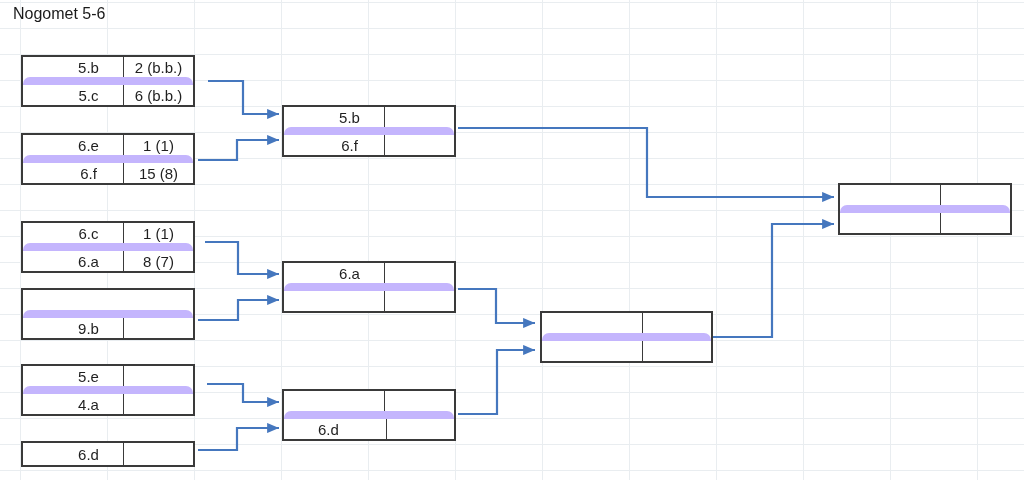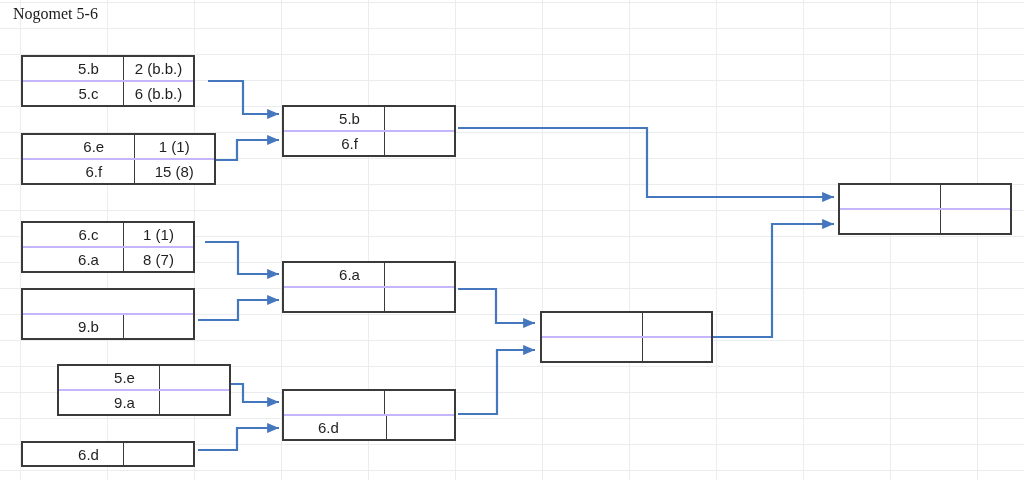--- a/index.html
+++ b/index.html
@@ -7,42 +7,41 @@
     position:relative;width:1024px;height:480px;background:#ffffff;
     background-image:
       repeating-linear-gradient(90deg,#e9edf0 0 1px,transparent 1px 87px),
       repeating-linear-gradient(180deg,#e9edf0 0 1px,transparent 1px 26px);
     background-position:20px 0,0 2px;
     font-family:"Liberation Sans",sans-serif;color:#1f1f1f;overflow:hidden;
   }
   .title{
     position:absolute;left:13px;top:5px;font-size:16px;color:#1a1a1a;
     white-space:nowrap;
-    font-family:Liberation Serif, serif;
   }
   svg#overlay{position:absolute;left:0;top:0;width:1024px;height:480px;}
   .conn{fill:none;stroke:#4577be;stroke-width:2.2px;stroke-linejoin:miter;marker-end:url(#arrowhead);}
   .box{
     position:absolute;background:#fff;border:2px solid #3a3a3a;box-sizing:border-box;
     display:flex;flex-direction:column;
   }
   .box .row{flex:1;display:flex;min-height:0;padding-left:31px;}
-  .box .row + .row{border-top:2px solid #c4b5fd;}
+  .box .row + .row{border-top:8px solid #c4b5fd;border-radius:7px;}
   .cell{
     flex:1;display:flex;align-items:center;justify-content:center;
     font-size:15px;line-height:1;white-space:nowrap;overflow:hidden;
   }
   .cell.name{border-right:1.5px solid #3a3a3a;}
   .cell.left{justify-content:flex-start;padding-left:3px;}
   
   #b-r1m1{left:21px;top:55px;width:174px;height:52px;}
-  #b-r1m2{left:21px;top:133px;width:195px;height:52px;}
+  #b-r1m2{left:21px;top:133px;width:174px;height:52px;}
   #b-r1m3{left:21px;top:221px;width:174px;height:52px;}
   #b-r1m4{left:21px;top:288px;width:174px;height:52px;}
-  #b-r1m5{left:21px;top:364px;width:174px;height:52px;margin-left:36px;}
+  #b-r1m5{left:21px;top:364px;width:174px;height:52px;}
   #b-r1m6{left:21px;top:441px;width:174px;height:26px;}
   #b-r2m1{left:282px;top:105px;width:174px;height:52px;}
   #b-r2m2{left:282px;top:261px;width:174px;height:52px;}
   #b-r2m3{left:282px;top:389px;width:174px;height:52px;}
   #b-r3m1{left:540px;top:311px;width:173px;height:52px;}
   #b-final{left:838px;top:183px;width:174px;height:52px;}
 </style>
 </head>
 <body>
 
@@ -110,21 +109,21 @@
       <div class="cell score"></div>
     </div>
   </div>
 
   <div class="box" id="b-r1m5">
     <div class="row">
       <div class="cell name">5.e</div>
       <div class="cell score"></div>
     </div>
     <div class="row">
-      <div class="cell name">9.a</div>
+      <div class="cell name">4.a</div>
       <div class="cell score"></div>
     </div>
   </div>
 
   <div class="box" id="b-r1m6">
     <div class="row">
       <div class="cell name">6.d</div>
       <div class="cell score"></div>
     </div>
   </div>

